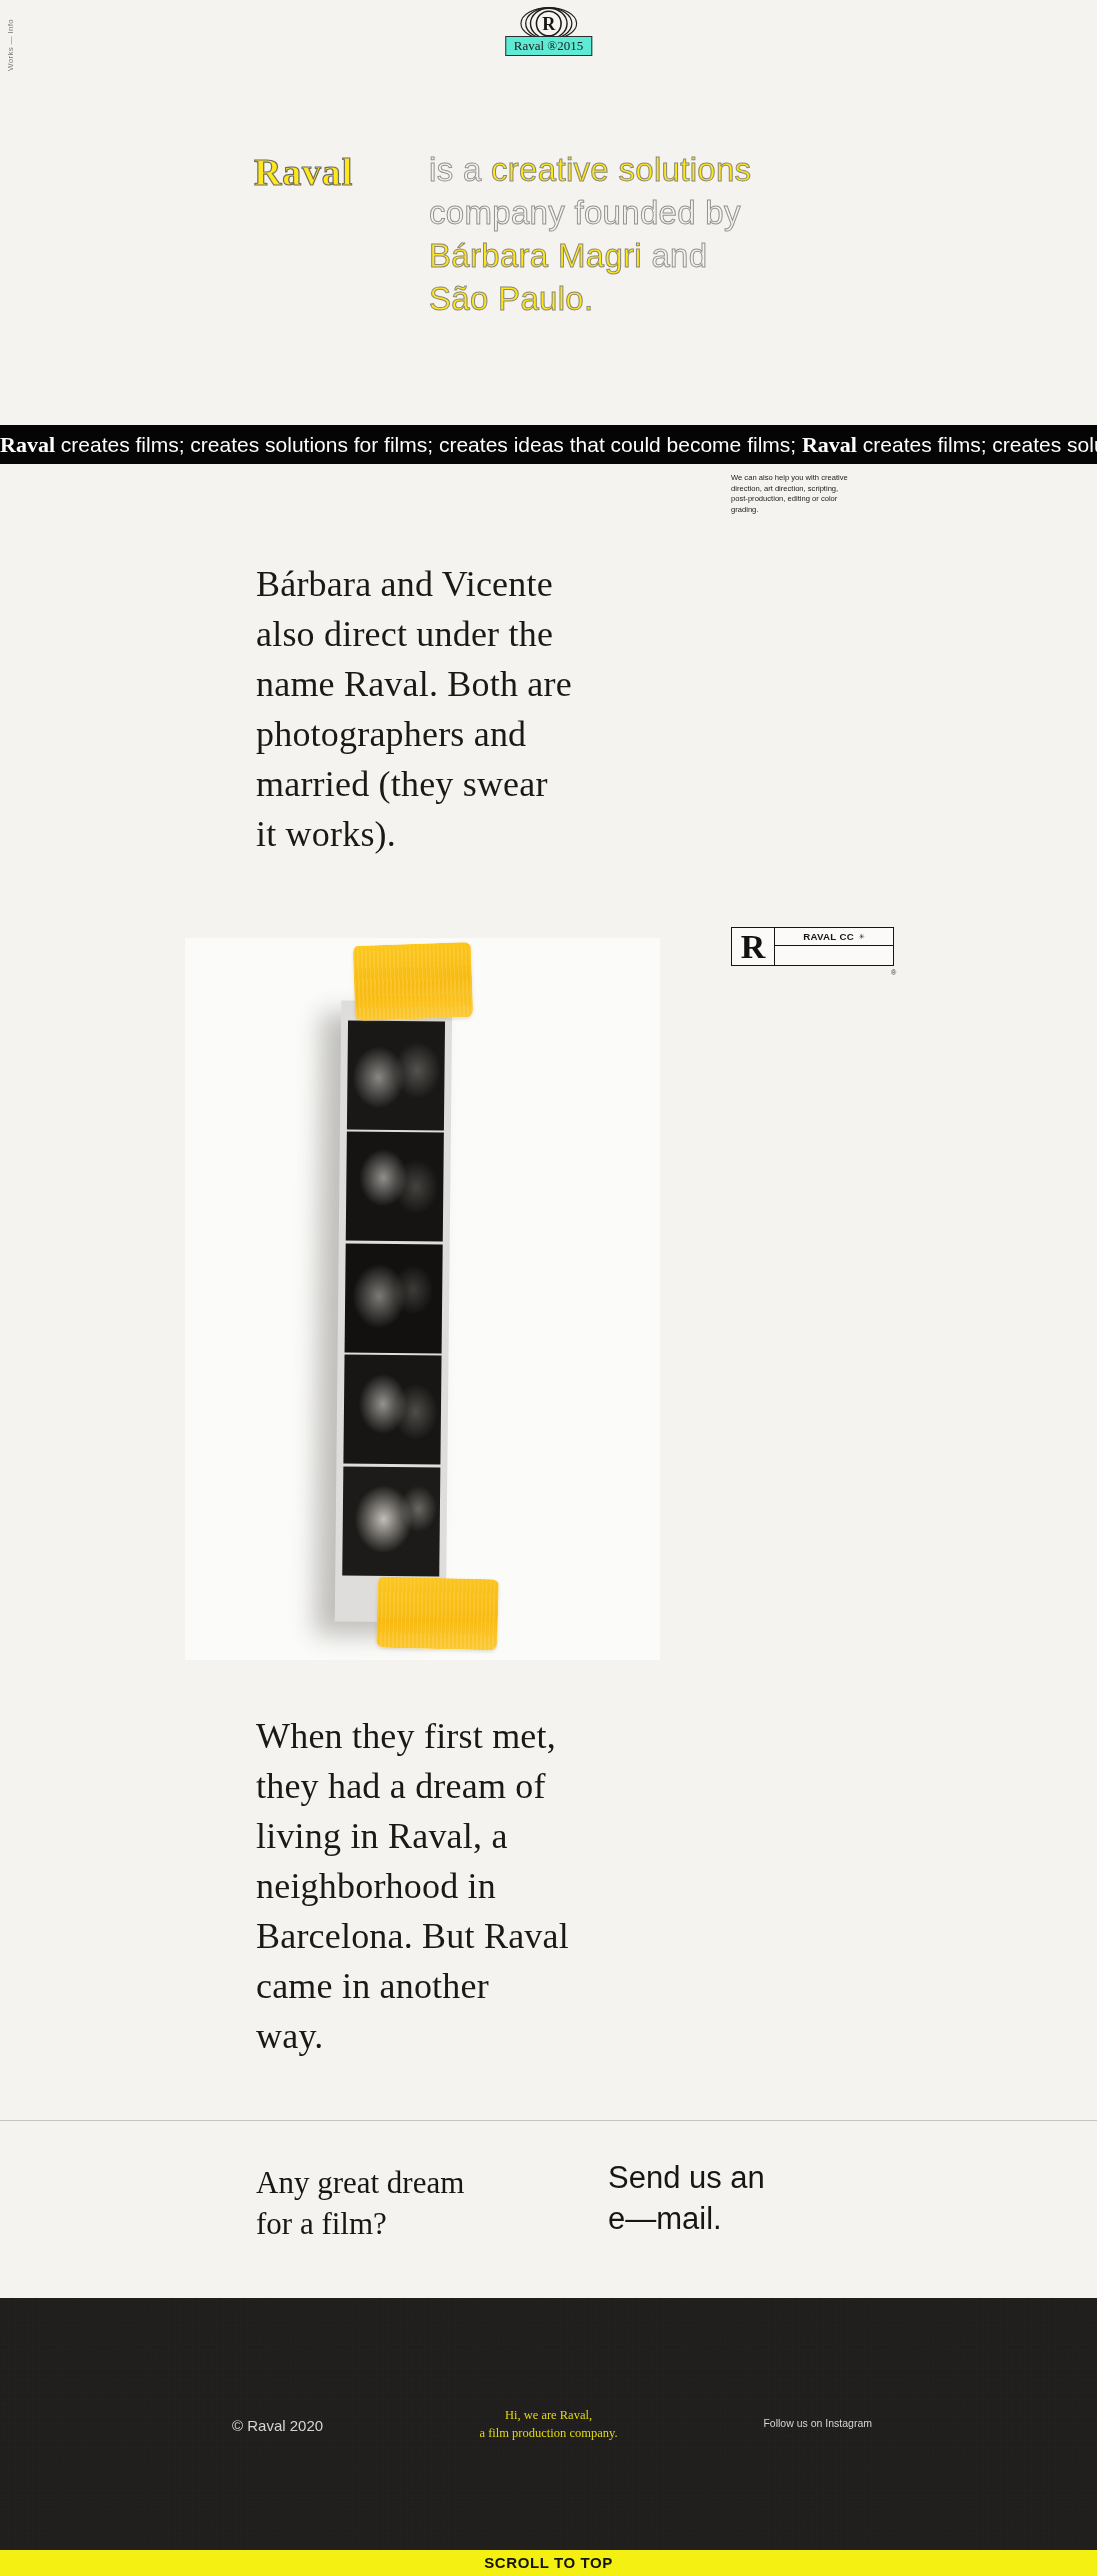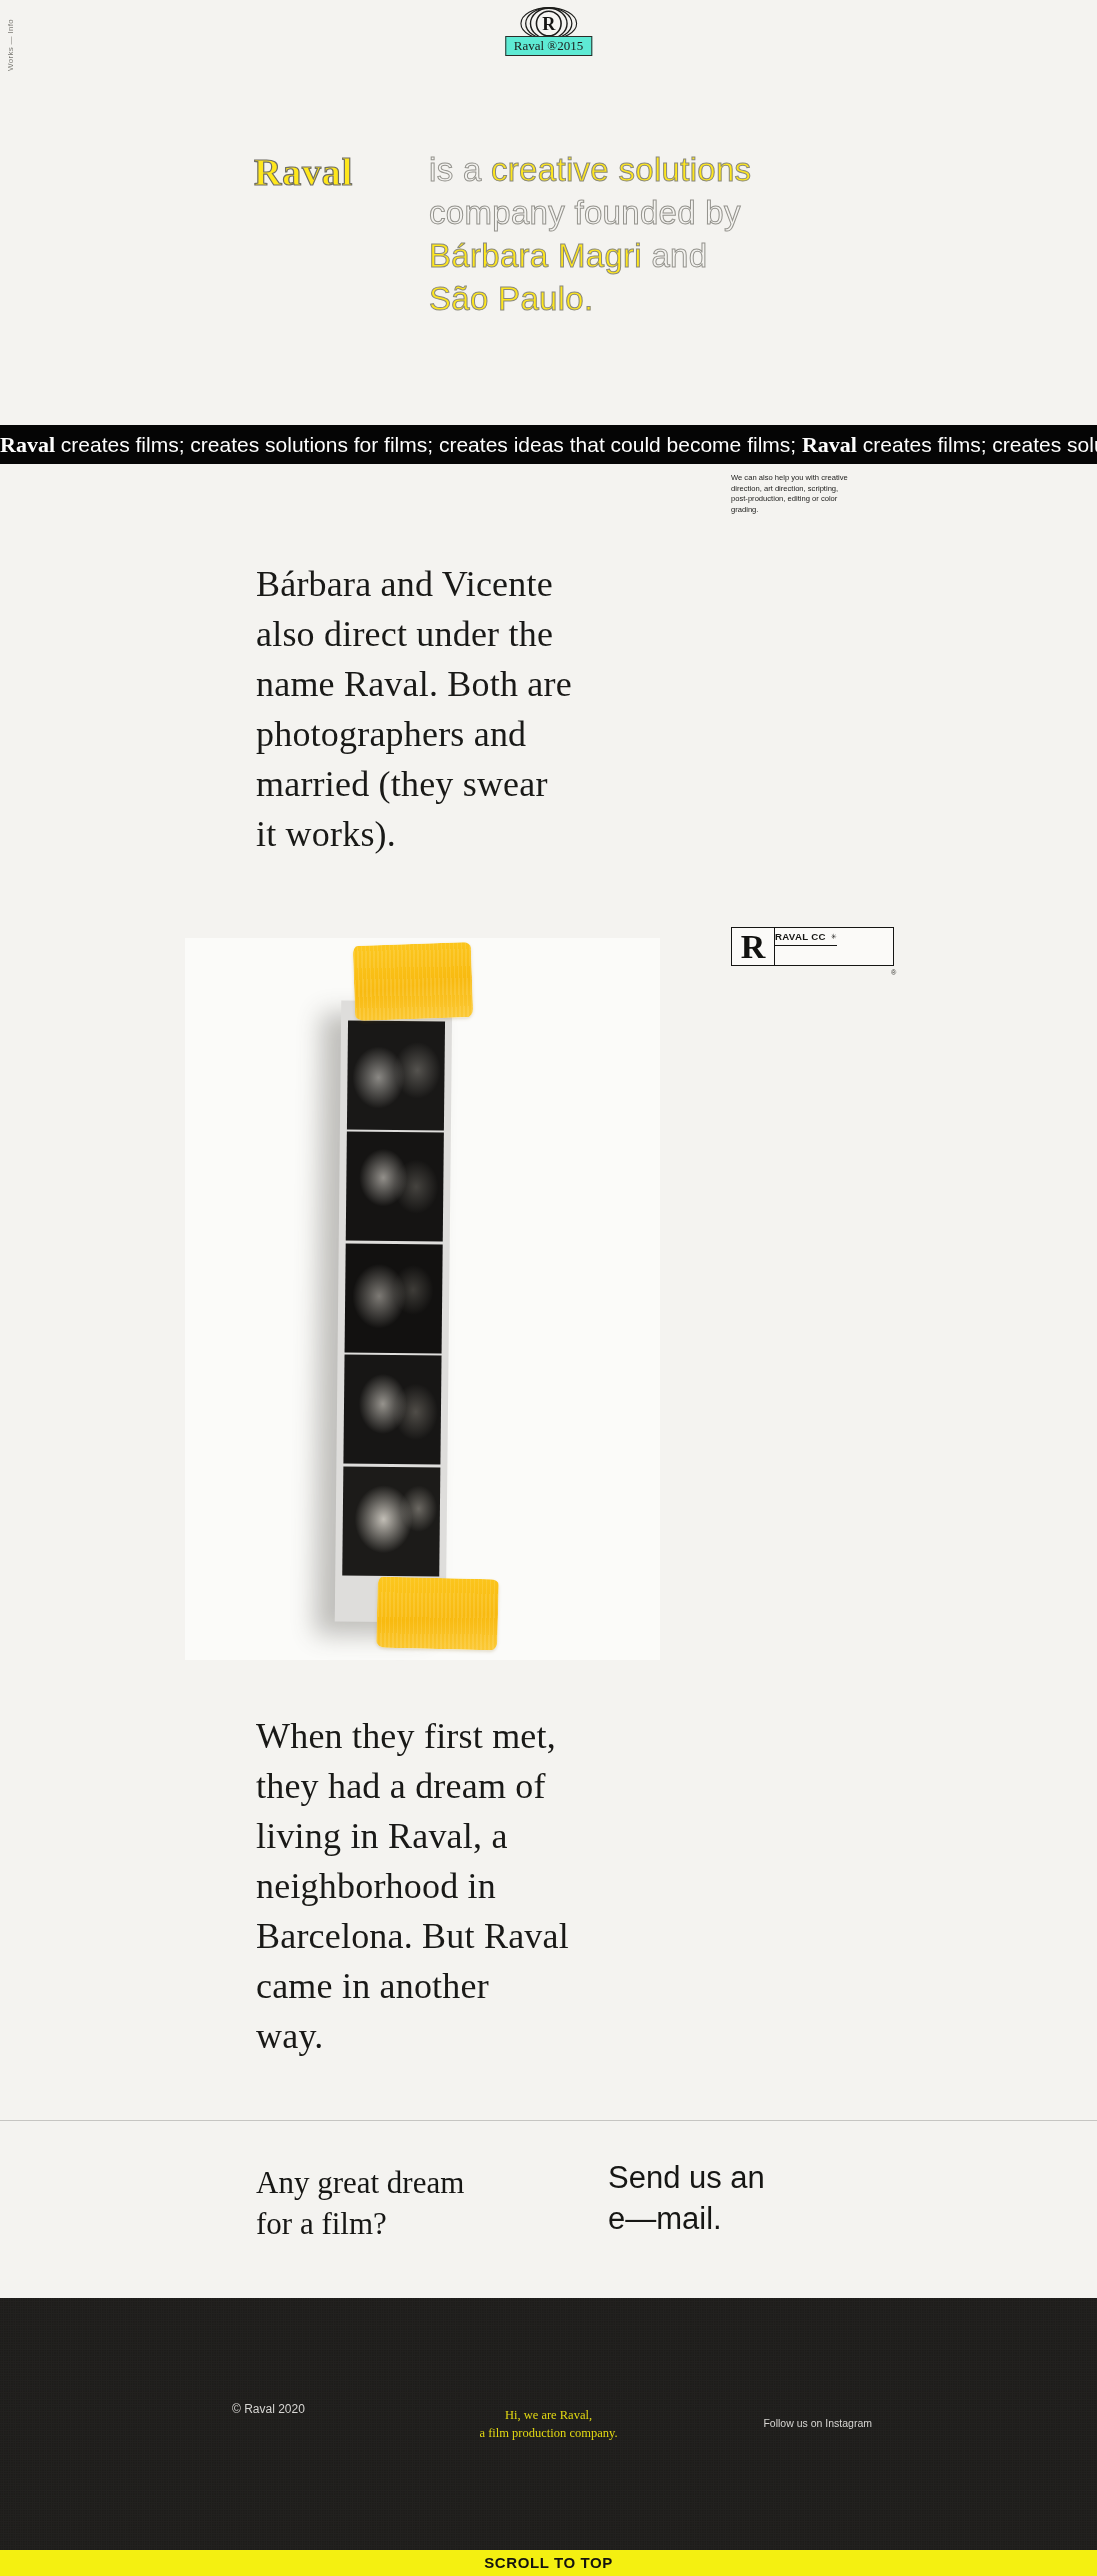--- a/index.html
+++ b/index.html
@@ -55,21 +55,21 @@
     font-size:36px; line-height:50px; color:#191917; letter-spacing:0.2px; }
   .about-para { top:559px; }
   .story-para { top:1711px; }
 
   
   .badge { position:absolute; left:731px; top:927px; width:163px; height:39px;
     border:1.6px solid #151513; background:#fbfaf8; display:flex; }
   .badge-r { width:43px; border-right:1.6px solid #151513; display:flex;
     align-items:center; justify-content:center;
     font-family:"Liberation Serif", serif; font-weight:bold; font-size:34px; color:#121210; }
-  .badge-right { flex:1; display:flex; flex-direction:row; }
+  .badge-right { flex:1; display:flex; flex-direction:column; }
   .badge-top { height:17.7px; border-bottom:1.6px solid #151513; display:flex;
     align-items:center; justify-content:center; gap:4.8px; }
   .badge-label { font-size:9.7px; font-weight:bold; letter-spacing:0.3px; color:#151513; }
   .badge-sym { font-size:7.2px; color:#151513; }
   .badge-bottom { flex:1; }
   .badge-reg { position:absolute; right:-3.2px; bottom:-12px; font-size:7.2px; color:#33332f; }
 
   
   .collage { position:absolute; left:185px; top:938px; width:475px; height:722px;
     background:#fbfbf9; }
@@ -100,21 +100,21 @@
   .contact-q { position:absolute; left:256px; top:2162px;
     font-family:"Liberation Serif", serif; font-size:31px; line-height:41px; color:#161614; }
   .contact-a { position:absolute; left:608px; top:2157px;
     font-size:31px; line-height:41px; color:#161614; cursor:pointer; }
 
   
   .footer { position:absolute; left:0; top:2298px; width:100%; height:252px;
     background:#1d1c1a;
     background-image:radial-gradient(rgba(255,255,255,0.025) 0.8px, rgba(0,0,0,0) 0.8px);
     background-size:2.4px 2.4px; color:#d6d5d2; }
-  .footer-copy { position:absolute; left:232px; top:104px; font-size:12px; }
+  .footer-copy { position:absolute; left:232px; top:119px; font-size:15px; }
   .footer-tagline { position:absolute; left:50%; top:109px; transform:translateX(-50%);
     text-align:center; font-family:"Liberation Serif", serif; font-size:12.5px;
     line-height:17.7px; color:#e3d912; white-space:nowrap; }
   .footer-insta { position:absolute; right:225px; top:119px; font-size:10.5px; cursor:pointer; }
 
   .scroll-top { position:absolute; left:0; top:2550px; width:100%; height:26px;
     background:#f4f011; color:#131310; font-size:15px; font-weight:bold;
     letter-spacing:0.6px; text-align:center; line-height:26px; cursor:pointer; }
 </style>
 </head>

